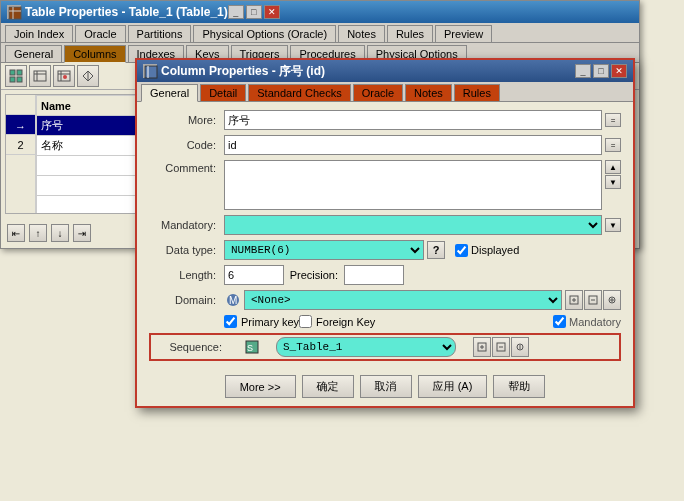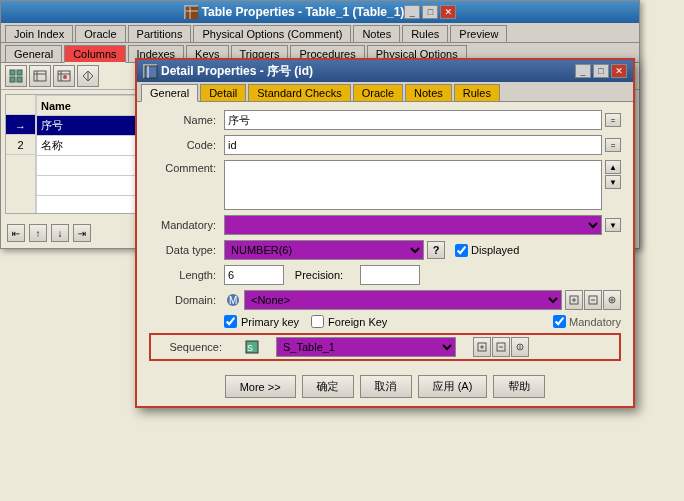--- a/index.html
+++ b/index.html
@@ -14,21 +14,21 @@
       border: 1px solid #888;
       box-shadow: 2px 2px 6px rgba(0,0,0,0.4);
     }
 
     .title-bar {
       background: linear-gradient(to bottom, #4a90c8, #2060a0);
       color: white;
       padding: 3px 6px;
       display: flex;
       align-items: center;
-      justify-content: center;
+      justify-content: flex-start;
       height: 22px;
     }
     .title-bar-left { display: flex; align-items: center; gap: 4px; }
     .title-bar-icon { width: 14px; height: 14px; background: #ccc; border: 1px solid #aaa; display: inline-block; }
     .title-bar-title { font-size: 12px; font-weight: bold; }
     .title-bar-buttons { display: flex; gap: 2px; }
     .tb-btn {
       width: 16px; height: 14px;
       background: #d0d0d0;
       border: 1px solid #888;
@@ -48,21 +48,21 @@
     .tab {
       padding: 2px 8px;
       border: 1px solid #888;
       border-bottom: none;
       background: #d4d0c8;
       cursor: pointer;
       font-size: 11px;
       margin-right: 2px;
     }
     .tab.active {
-      background: #ef4444;
+      background: #a16207;
       border-bottom: 1px solid #ece9d8;
       margin-bottom: -1px;
       z-index: 1;
     }
 
     
     .toolbar-area {
       display: flex;
       align-items: center;
       padding: 2px 4px;
@@ -173,21 +173,21 @@
       display: flex;
       background: #d4d0c8;
       border-bottom: 1px solid #888;
       padding-top: 2px;
       padding-left: 4px;
     }
     .col-tab {
       padding: 2px 8px;
       border: 1px solid #888;
       border-bottom: none;
-      background: #eab308;
+      background: #c2410c;
       cursor: pointer;
       font-size: 11px;
       margin-right: 2px;
     }
     .col-tab.active {
       background: #ece9d8;
       border-bottom: 1px solid #ece9d8;
       margin-bottom: -1px;
     }
 
@@ -271,23 +271,24 @@
       font-size: 11px;
       color: #555;
     }
     .right-check-item.active { color: #000; }
 
     
     .form-select {
       flex: 1;
       height: 20px;
       border: 1px solid #888;
-      background: #a21caf;
+      background: #5eead4;
       font-size: 11px;
       padding: 0 2px;
+      font-family: Liberation Mono, monospace;
     }
 
     
     .action-buttons {
       display: flex;
       justify-content: center;
       gap: 6px;
       padding: 6px 12px 8px;
     }
     .action-btn {
@@ -356,21 +357,21 @@
       <div class="tb-btn">_</div>
       <div class="tb-btn">□</div>
       <div class="tb-btn" style="background:#c0392b;color:white;">✕</div>
     </div>
   </div>
 
   <div class="tab-row">
     <div class="tab">Join Index</div>
     <div class="tab">Oracle</div>
     <div class="tab">Partitions</div>
-    <div class="tab">Physical Options (Comment)</div>
+    <div class="tab">Physical Options (Oracle)</div>
     <div class="tab">Notes</div>
     <div class="tab">Rules</div>
     <div class="tab">Preview</div>
   </div>
 
   <div class="tab-row">
     <div class="tab">General</div>
     <div class="tab active">Columns</div>
     <div class="tab">Indexes</div>
     <div class="tab">Keys</div>
@@ -469,42 +470,42 @@
 <div class="col-props-window">
 
   <div class="col-title-bar">
     <div class="title-bar-left">
       <div class="title-bar-icon">
         <svg width="14" height="14" viewBox="0 0 14 14">
           <rect x="1" y="1" width="12" height="12" fill="#5577aa" stroke="#333" stroke-width="1"></rect>
           <line x1="4" y1="1" x2="4" y2="13" stroke="white" stroke-width="1"></line>
         </svg>
       </div>
-      <span class="title-bar-title">Detail Properties - 序号 (id)</span>
+      <span class="title-bar-title">Column Properties - 序号 (id)</span>
     </div>
     <div class="title-bar-buttons">
       <div class="tb-btn">_</div>
       <div class="tb-btn">□</div>
       <div class="tb-btn" style="background:#c0392b;color:white;">✕</div>
     </div>
   </div>
 
   <div class="col-tab-row">
     <div class="col-tab active">General</div>
     <div class="col-tab">Detail</div>
     <div class="col-tab">Standard Checks</div>
     <div class="col-tab">Oracle</div>
     <div class="col-tab">Notes</div>
     <div class="col-tab">Rules</div>
   </div>
 
   <div class="form-area">
 
     <div class="form-row">
-      <span class="form-label">Name:</span>
+      <span class="form-label">More:</span>
       <input class="form-input" type="text" value="序号" style="">
       <div class="right-btns">
         <div class="right-btn">=</div>
       </div>
     </div>
 
     <div class="form-row">
       <span class="form-label">Code:</span>
       <input class="form-input" type="text" value="id" style="">
       <div class="right-btns">
@@ -542,21 +543,21 @@
         <div class="right-check-item active">
           <input type="checkbox" checked="" style="">
           <span>Displayed</span>
         </div>
       </div>
     </div>
 
     <div class="form-row">
       <span class="form-label">Length:</span>
       <input class="form-input-small" type="text" value="6" style="">
-      <span style="width:76px; text-align:center; padding-right:6px; font-size:11px;">Precision:</span>
+      <span style="width:60px; text-align:right; padding-right:6px; font-size:11px;">Precision:</span>
       <input class="form-input-small" type="text" value="" style="">
     </div>
 
     <div class="form-row">
       <span class="form-label">Domain:</span>
       <div style="display:flex; align-items:center; flex:1;">
         <div style="width:18px; height:20px; display:flex; align-items:center; justify-content:center; margin-right:2px;">
           <svg width="16" height="16" viewBox="0 0 16 16">
             <circle cx="8" cy="8" r="6" fill="#5577aa"></circle>
             <text x="4" y="12" fill="white" font-size="10">M</text>
@@ -585,21 +586,21 @@
               <line x1="3" y1="5" x2="7" y2="5" stroke="#555"></line>
               <line x1="5" y1="3" x2="5" y2="7" stroke="#555"></line>
             </svg>
           </div>
         </div>
       </div>
     </div>
 
     <div class="form-row">
       <span class="form-label"></span>
-      <div style="display:flex; align-items:flex-end; gap:12px; flex:1;">
+      <div style="display:flex; align-items:flex-end; flex:1;">
         <div class="checkbox-row">
           <input type="checkbox" checked="" style="">
           <span class="checkbox-label">Primary key</span>
         </div>
         <div class="checkbox-row">
           <input type="checkbox" style="">
           <span class="checkbox-label">Foreign Key</span>
         </div>
       </div>
 
@@ -610,21 +611,21 @@
     </div>
 
     <div class="red-outline">
       <span class="form-label" style="width:75px; text-align:right; padding-right:8px; font-size:11px;">Sequence:</span>
       <div style="width:16px; height:18px; margin-right:2px; display:flex; align-items:center; justify-content:center;">
         <svg width="14" height="14" viewBox="0 0 14 14">
           <rect x="1" y="1" width="12" height="12" fill="#5a8" stroke="#333" stroke-width="1"></rect>
           <text x="2" y="11" fill="white" font-size="9">S</text>
         </svg>
       </div>
-      <select class="form-select" style="max-width:180px;">
+      <select class="form-select" style="max-width:180px;border-radius:9px;">
         <option>S_Table_1</option>
       </select>
       <div class="icon-btn-group">
         <div class="icon-btn">
           <svg width="10" height="10" viewBox="0 0 10 10">
             <rect x="1" y="1" width="8" height="8" fill="none" stroke="#555" stroke-width="1"></rect>
             <line x1="3" y1="5" x2="7" y2="5" stroke="#555"></line>
             <line x1="5" y1="3" x2="5" y2="7" stroke="#555"></line>
           </svg>
         </div>

